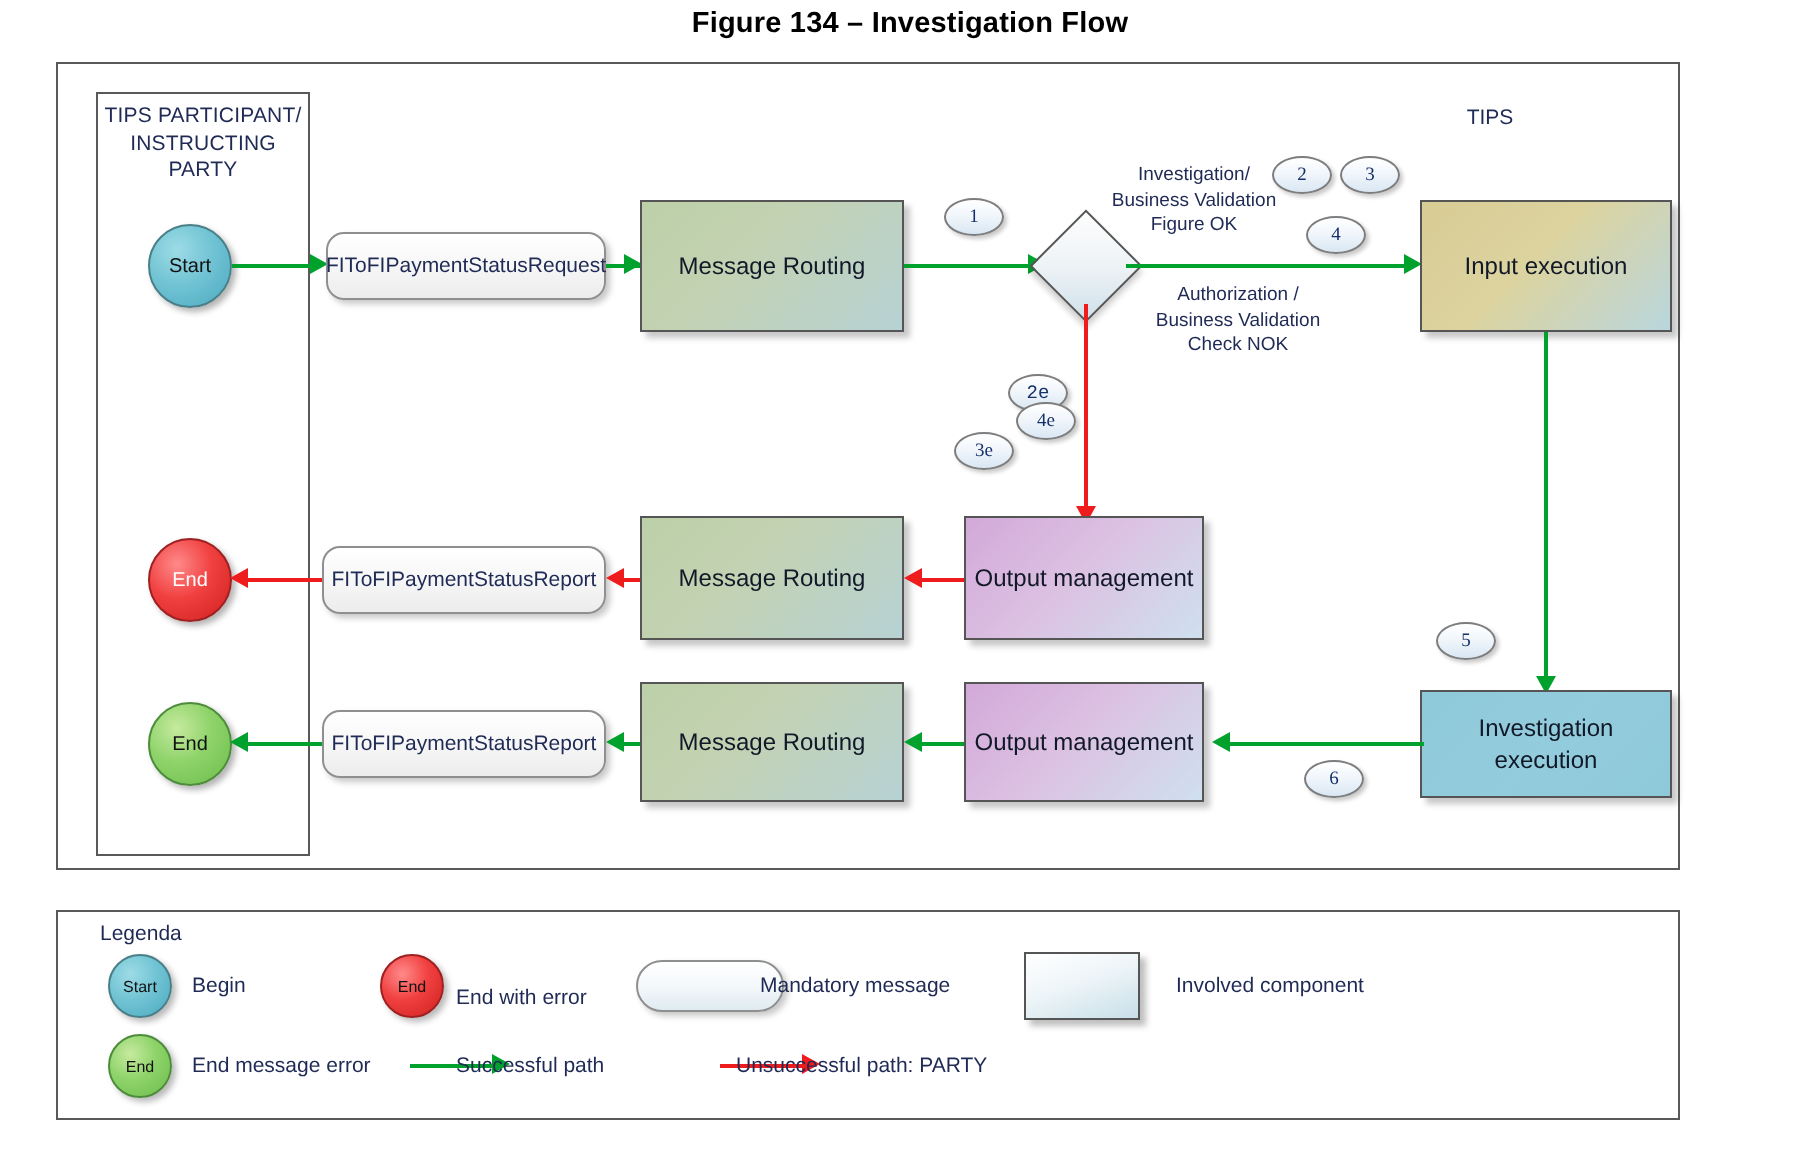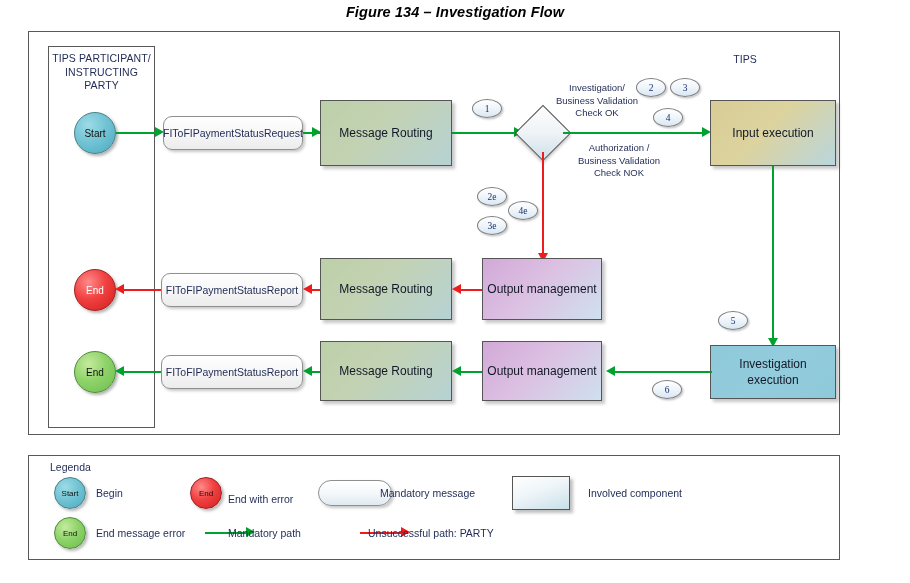--- a/index.html
+++ b/index.html
@@ -1,18 +1,18 @@
 <!DOCTYPE html>
 <html><head>
 <meta charset="utf-8">
 <style>
   html,body{margin:0;padding:0;background:#ffffff;}
   body{width:910px;height:583px;position:relative;font-family:"Liberation Sans",sans-serif;color:#1a1a2e;overflow:hidden;}
 
-  .title{position:absolute;top:4px;left:0;width:910px;text-align:center;font-size:14.5px;font-weight:bold;color:#000;letter-spacing:.1px;font-style:italic;}
+  .title{position:absolute;top:4px;left:0;width:910px;text-align:center;font-size:14.5px;font-weight:bold;color:#000;letter-spacing:.1px;}
 
   
   .outer-frame{position:absolute;left:28px;top:31px;width:812px;height:404px;border:1px solid #595959;background:#fff;box-sizing:border-box;}
   .party-panel{position:absolute;left:48px;top:46px;width:107px;height:382px;border:1px solid #595959;background:transparent;box-sizing:border-box;}
   .party-label{position:absolute;left:48px;top:52px;width:107px;text-align:center;font-size:10.5px;line-height:13.5px;color:#1f2a55;letter-spacing:.1px;}
   .tips-label{position:absolute;left:690px;top:53px;width:110px;text-align:center;font-size:10.5px;color:#1f2a55;}
 
   
   .circ{position:absolute;width:42px;height:42px;border-radius:50%;display:flex;align-items:center;justify-content:center;
         font-size:10px;color:#111;box-sizing:border-box;box-shadow:2px 2px 3px rgba(0,0,0,.30);}
@@ -93,39 +93,39 @@
 <div class="badge" style="left:472px;top:99px;">1</div>
 
 <div class="diamond" style="left:523px;top:113px;"></div>
 
 <div class="ln ln-h" style="left:563px;top:131.5px;width:144px;"></div>
 <div class="ah ah-r" style="left:702px;top:127px;"></div>
 
 <div class="flabel" style="left:532px;top:82px;width:130px;">
   <div>Investigation/</div>
   <div>Business Validation</div>
-  <div>Check OK</div>
+  <div>Figure OK</div>
 </div>
 
 <div class="flabel" style="left:553px;top:142px;width:132px;">
   <div>Authorization /</div>
   <div>Business Validation</div>
   <div>Check NOK</div>
 </div>
 
 <div class="badge" style="left:636px;top:78px;">2</div>
 <div class="badge" style="left:670px;top:78px;">3</div>
 <div class="badge" style="left:653px;top:108px;">4</div>
 
 <div class="comp comp-input" style="left:710px;top:100px;width:126px;height:66px;">Input execution</div>
 
 <div class="ln ln-v ln-r" style="left:541.8px;top:152px;height:106px;"></div>
 <div class="ah ah-dr" style="left:537.5px;top:253px;"></div>
 
-<div class="badge" style="left:477px;top:187px;">2e</div>
+<div class="badge" style="left:504px;top:187px;font-family:Liberation Mono, monospace;">2e</div>
 <div class="badge" style="left:477px;top:216px;">3e</div>
 <div class="badge" style="left:508px;top:201px;">4e</div>
 
 <div class="circ circ-end-err" style="left:74px;top:269px;">End</div>
 
 <div class="ln ln-h ln-r" style="left:119px;top:288.5px;width:42px;"></div>
 <div class="ah ah-lr" style="left:115px;top:284px;"></div>
 
 <div class="msg" style="left:161px;top:273px;width:142px;">FIToFIPaymentStatusReport</div>
 
@@ -186,17 +186,17 @@
 <div class="lg-txt" style="left:380px;top:487px;">Mandatory message</div>
 
 <div class="lg-box" style="left:512px;top:476px;"></div>
 <div class="lg-txt" style="left:588px;top:487px;">Involved component</div>
 
 <div class="lg-circ circ-end-ok" style="left:54px;top:517px;">End</div>
 <div class="lg-txt" style="left:96px;top:527px;">End message error</div>
 
 <div class="ln ln-h" style="left:205px;top:531.5px;width:44px;"></div>
 <div class="ah ah-r" style="left:246px;top:527px;"></div>
-<div class="lg-txt" style="left:228px;top:527px;">Mandatory path</div>
+<div class="lg-txt" style="left:228px;top:527px;">Successful path</div>
 
 <div class="ln ln-h ln-r" style="left:360px;top:531.5px;width:44px;"></div>
 <div class="ah" style="left:401px;top:527px;border-top:5.5px solid transparent;border-bottom:5.5px solid transparent;border-left:9px solid #ee1c1c;"></div>
 <div class="lg-txt" style="left:368px;top:527px;">Unsuccessful path: PARTY</div>
 
 </body></html>

